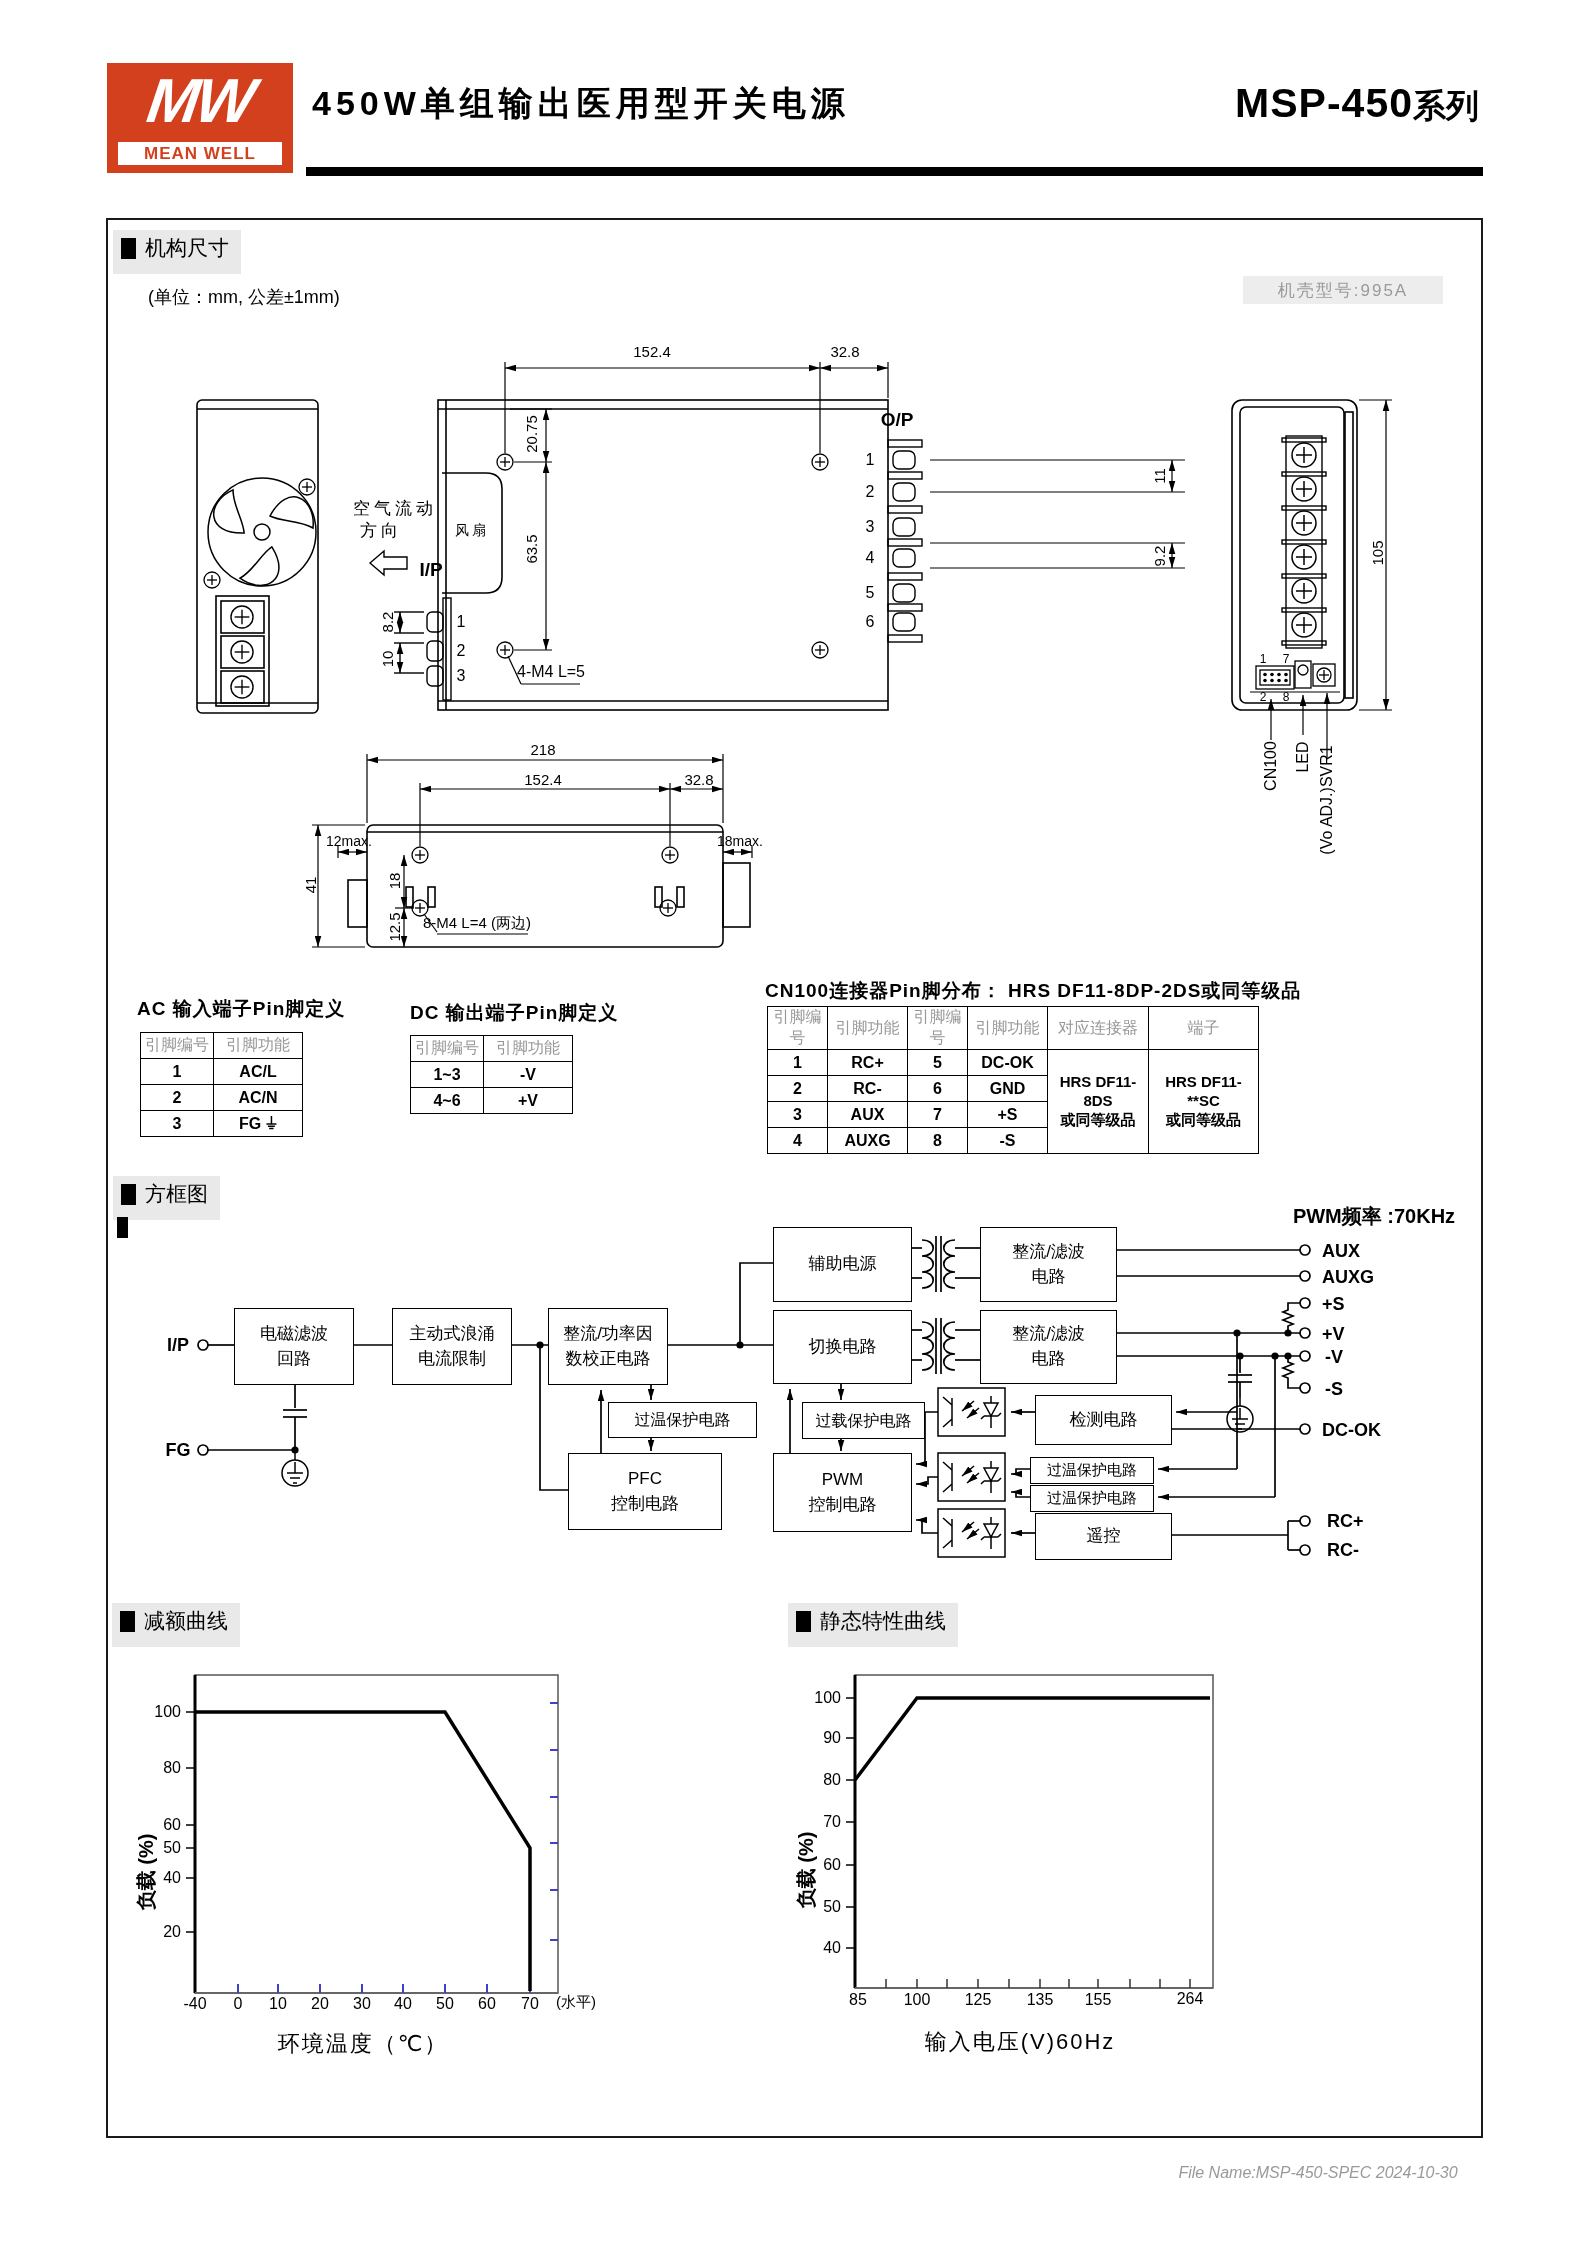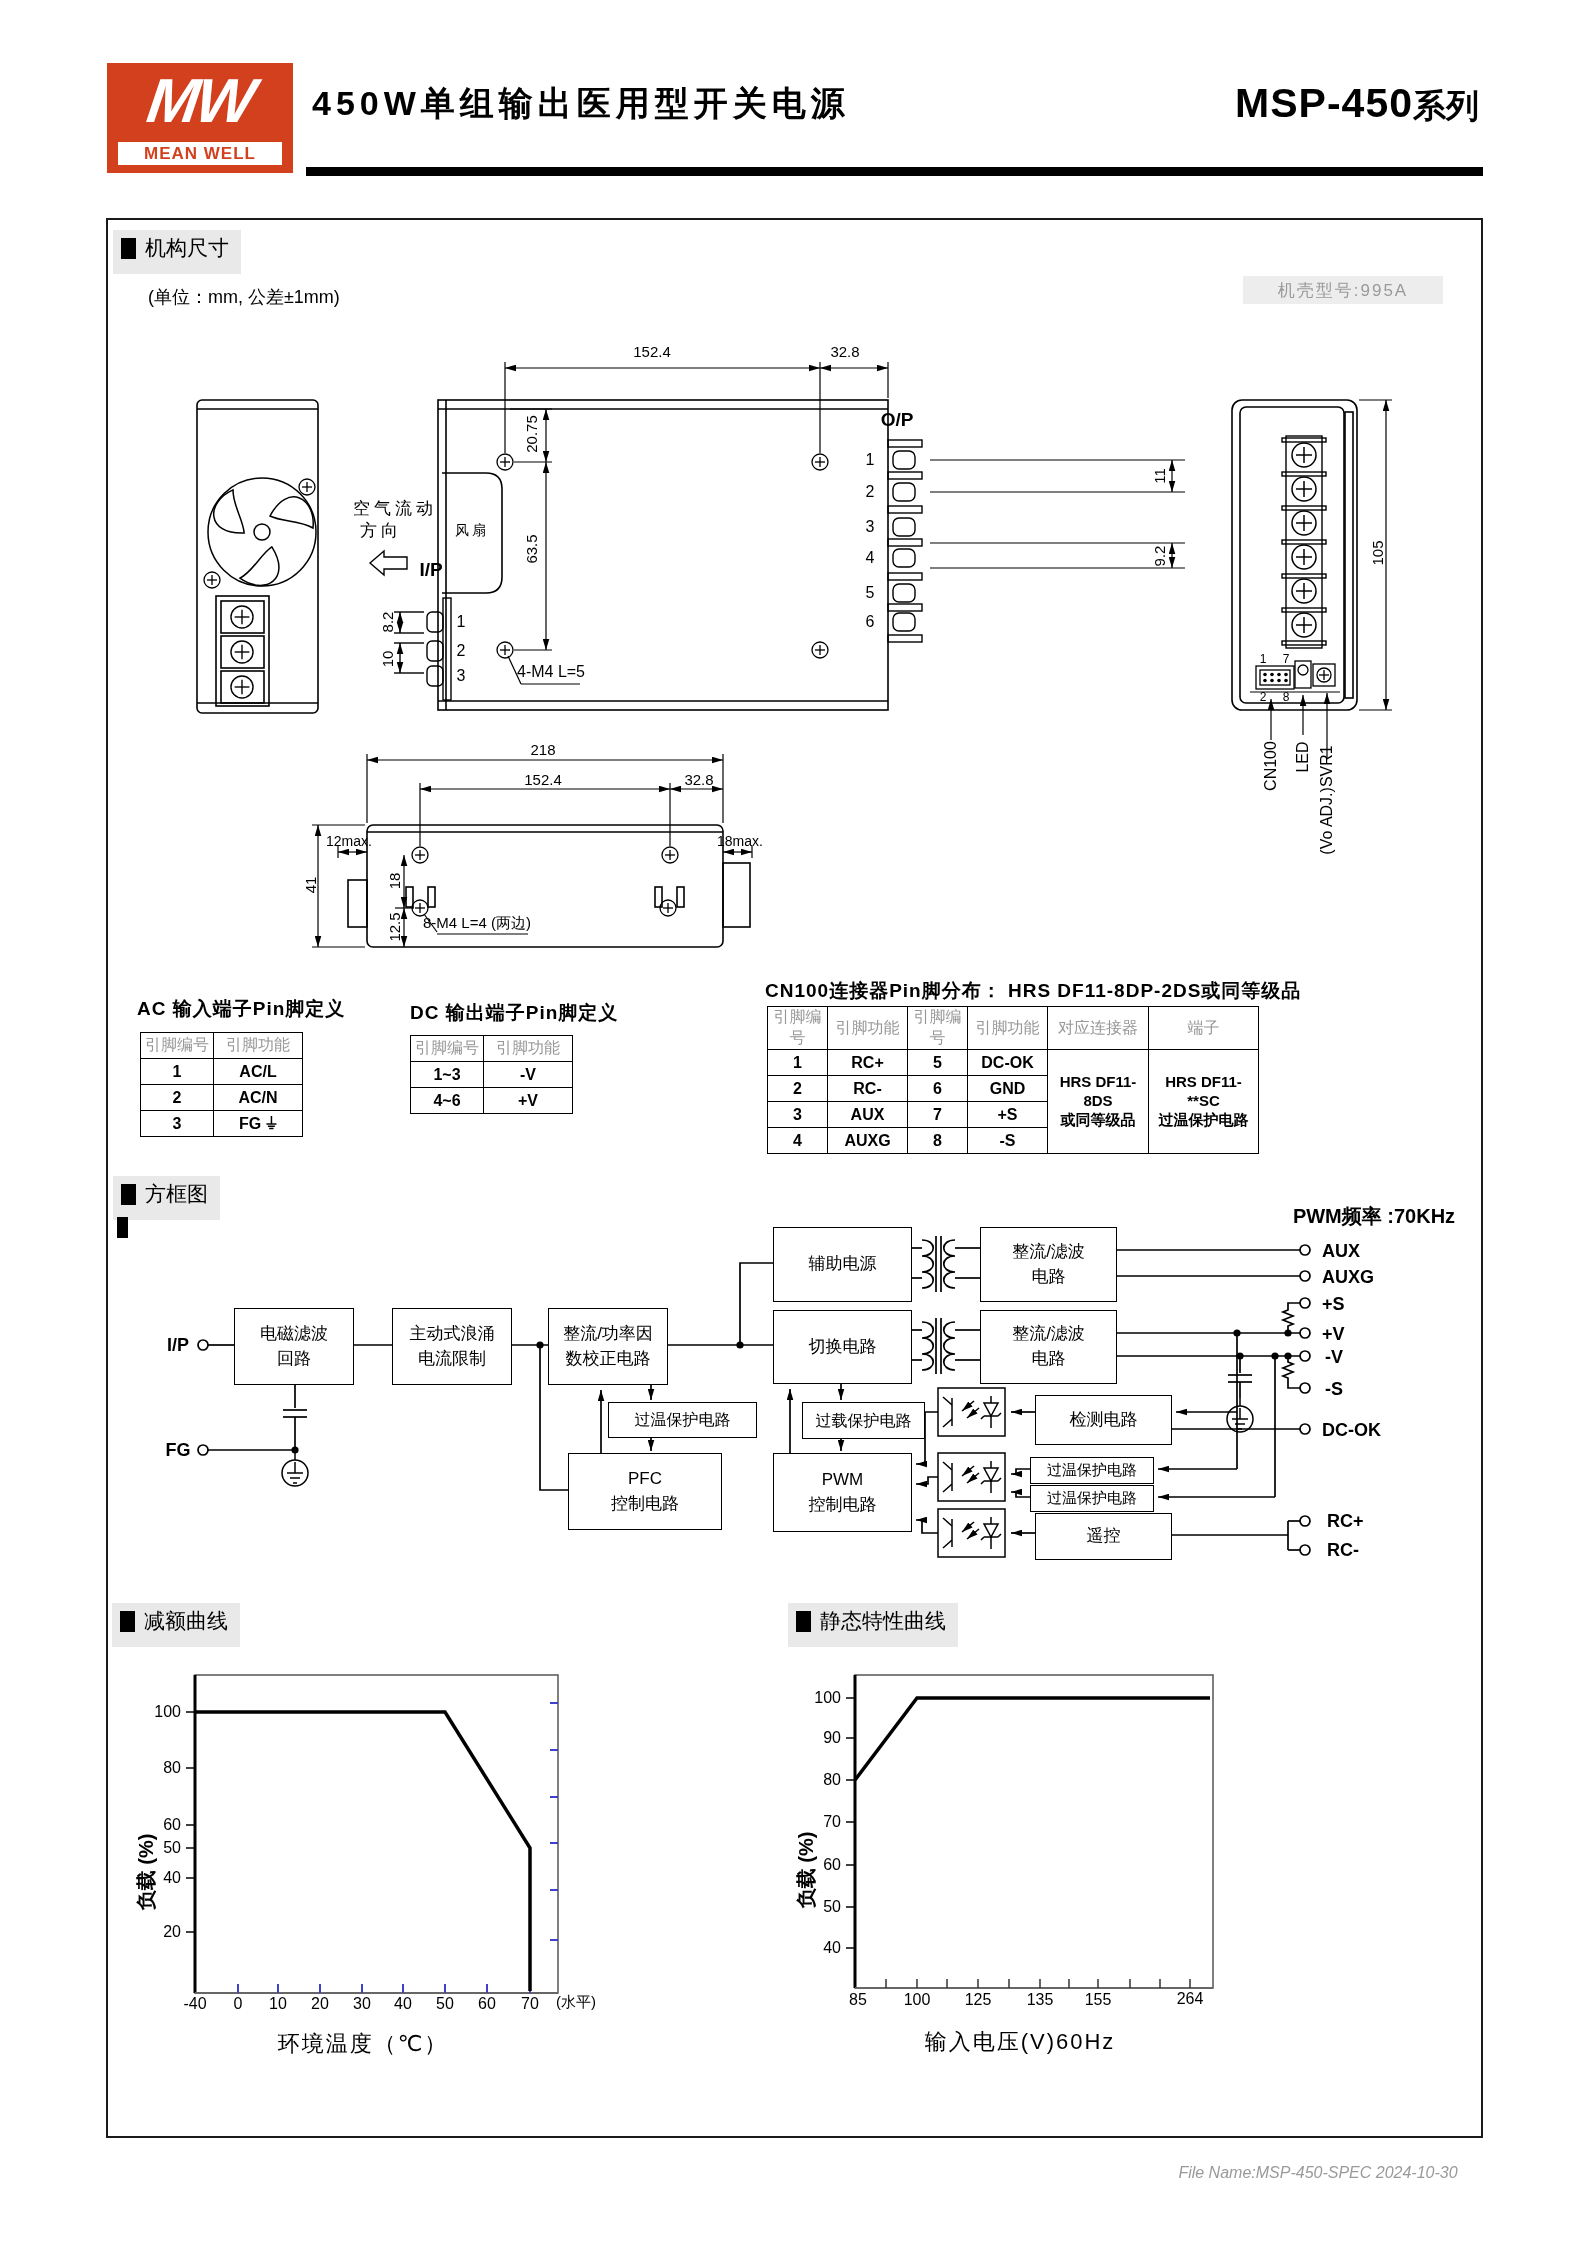--- a/index.html
+++ b/index.html
@@ -556,21 +556,21 @@
     <td class="hd" style="width:105px">端子</td>
   </tr>
   <tr>
     <td>1</td>
         <td>RC+</td>
     <td>5</td>
         <td>DC-OK</td>
     <td class="ml" rowspan="4">HRS DF11-8DS
 或同等级品</td>
     <td class="ml" rowspan="4">HRS DF11-**SC
-过温保护电路</td>
+或同等级品</td>
   </tr>
   <tr>
     <td>2</td>
         <td>RC-</td>
     <td>6</td>
         <td>GND</td>
   </tr>
   <tr>
     <td>3</td>
         <td>AUX</td>

